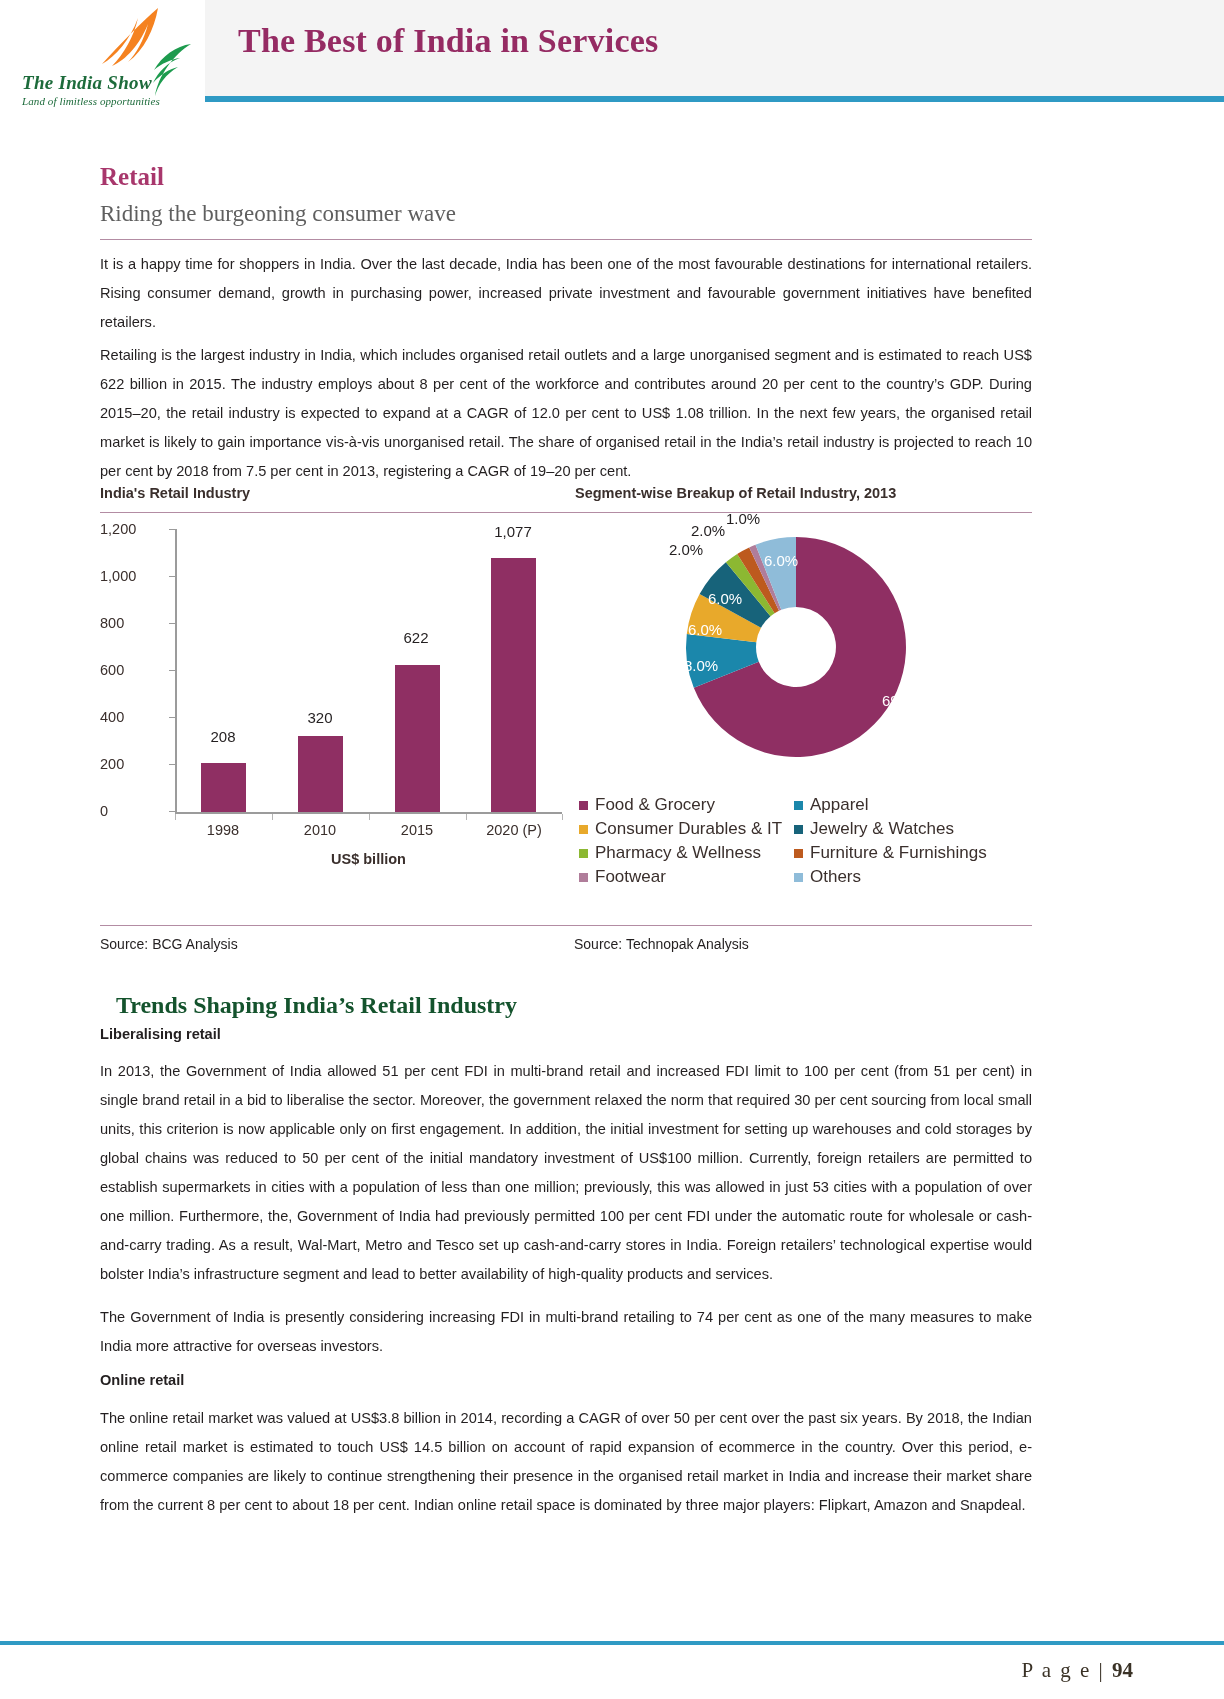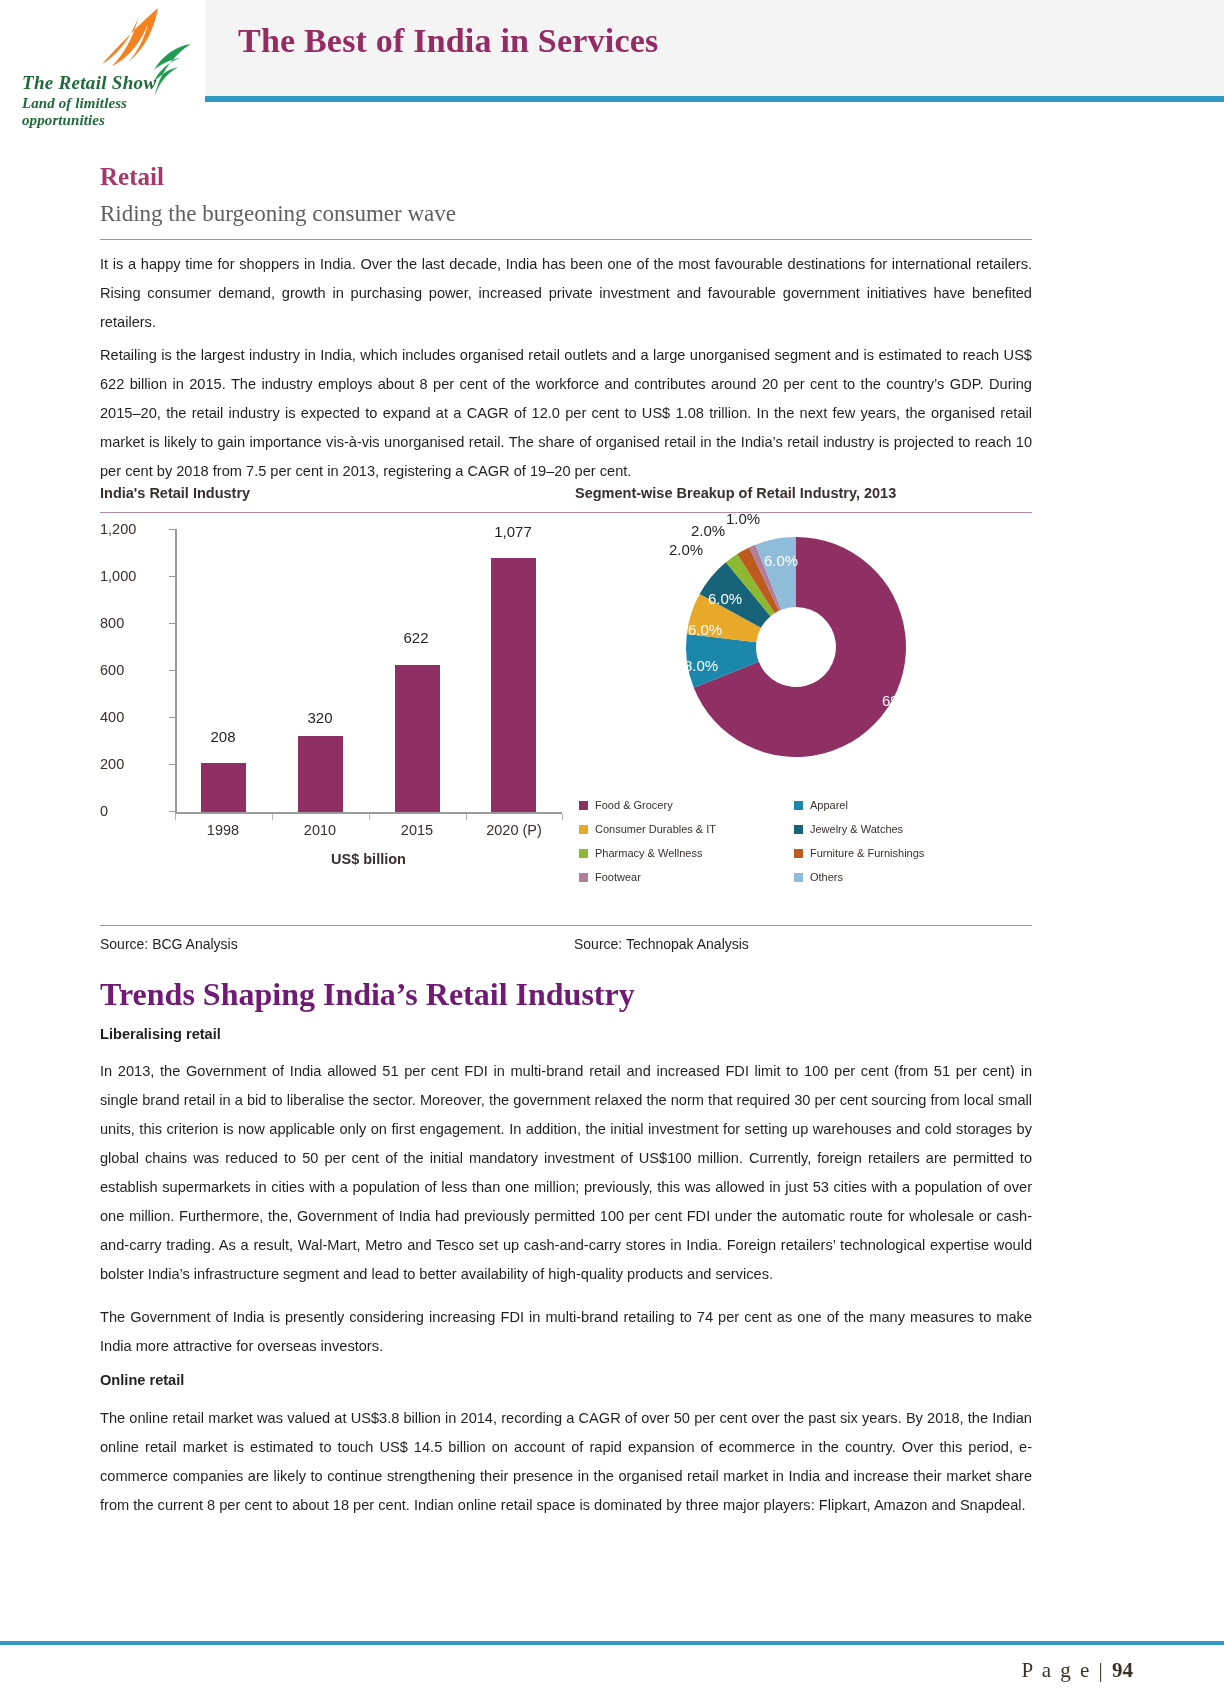--- a/index.html
+++ b/index.html
@@ -60,22 +60,22 @@
     font-weight: bold;
     font-size: 19px;
     color: #1d6b3b;
     letter-spacing: .3px;
   }
   .logo-tag {
     position: absolute;
     left: 14px; top: 91px;
     font-family: "Liberation Serif", serif;
     font-style: italic;
-    font-weight: bold;
-    font-size: 15px;
+    font-weight: normal;
+    font-size: 11px;
     color: #1d6b3b;
     letter-spacing: .1px;
   }
 
   
   .content {
     position: absolute;
     left: 100px; top: 0;
     width: 932px;
   }
@@ -233,21 +233,21 @@
     left: 13px; top: 252px;
     width: 452px;
     display: grid;
     grid-template-columns: 215px 215px;
     grid-auto-rows: 24px;
     align-items: center;
   }
   .legend-item {
     display: flex;
     align-items: center;
-    font-size: 11px;
+    font-size: 17px;
     color: #3a2f2c;
     margin-top: 44px;
   }
   .legend-swatch {
     width: 9px; height: 9px;
     margin-right: 7px;
     flex: 0 0 auto;
   }
 
   .source-rule {
@@ -261,25 +261,25 @@
     top: 936px;
     font-size: 14px;
     color: #231f20;
   }
   .source.left  { left: 0; }
   .source.right { left: 474px; }
 
   h2.trends {
     position: absolute;
     left: 0; top: 976px;
-    margin: 0;
-    font-family: "Liberation Serif", serif;
-    font-weight: bold;
-    font-size: 32px;
-    color: #701a75;
+    margin: 16px;
+    font-family: "Liberation Serif", serif;
+    font-weight: bold;
+    font-size: 24px;
+    color: #14532d;
   }
   .subhead {
     position: absolute;
     left: 0;
     font-weight: bold;
     font-size: 14.6px;
     color: #231f20;
   }
   .sh1 { top: 1026px; }
   .sh2 { top: 1372px; }
@@ -310,21 +310,21 @@
 <div class="header">
   <div class="header-band"></div>
   <div class="header-rule"></div>
   <div class="header-title">The Best of India in Services</div>
 
   <div class="logo">
     <svg width="190" height="104" viewBox="0 0 190 104">
       <path d="M150 4 C146 26 136 46 120 58 C128 50 136 36 140 20 C132 40 118 56 104 62 C116 50 126 32 130 14 C122 36 108 52 94 60 C112 40 134 18 150 4 Z" fill="#f58220"></path>
       <path d="M183 40 C168 42 154 52 146 66 C153 60 163 55 172 54 C160 58 150 68 145 79 C152 71 161 65 170 63 C158 70 150 81 147 92 C150 72 166 50 183 40 Z" fill="#1d9b4e"></path>
     </svg>
-    <div class="logo-name">The Retail Show</div>
+    <div class="logo-name">The India Show</div>
     <div class="logo-tag">Land of limitless opportunities</div>
   </div>
 </div>
 
 <div class="content">
 
   <h1 class="section-title">Retail</h1>
   <div class="section-sub">Riding the burgeoning consumer wave</div>
   <div class="sub-rule"></div>
 

